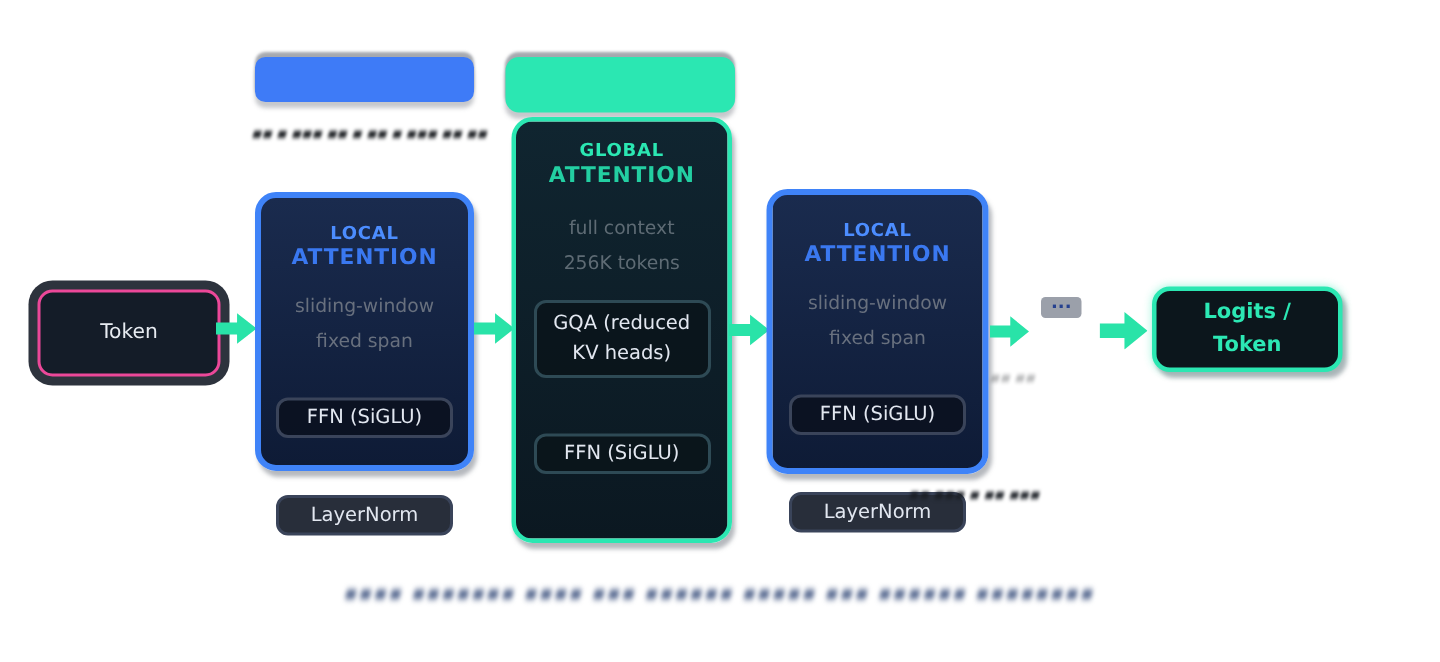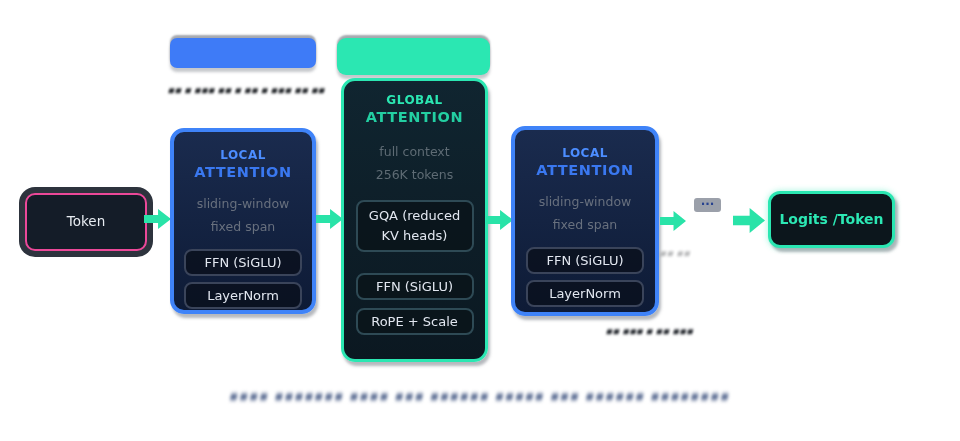--- a/index.html
+++ b/index.html
@@ -38,21 +38,21 @@
 
   .box .title{margin-top:16px;font-size:12px;font-weight:800;letter-spacing:.5px;text-align:center;}
   .box .subtitle{font-size:14.5px;font-weight:600;letter-spacing:.6px;text-align:left;margin-top:2px;}
   .box-local .title{color:#4C8DFF;}
   .box-local .subtitle{color:#3A78F0;}
   .box-global .title{color:#2BE7B2;margin-top:12px;}
   .box-global .subtitle{color:#23CFA2;}
   .box .desc{margin-top:13px;text-align:center;font-size:12.5px;line-height:1.8;color:#68707E;}
   .box-global .desc{color:#5E6B74;margin-top:16px;}
 
-  .chip{width:118px;box-sizing:border-box;margin:0 auto;text-align:center;
+  .chip{width:118px;box-sizing:border-box;margin:16px auto;text-align:center;
     background:rgba(10,17,31,.88);border:2px solid #3A445A;border-radius:8px;
     padding:4px 2px;font-size:13px;color:#E2E7F0;}
   .box-global .chip{background:rgba(10,20,26,.88);border-color:#2E4A55;}
   .chips-local{margin-top:11px;display:flex;flex-direction:column;gap:6px;}
   .chip-gqa{margin-top:14px;line-height:1.55;}
   .chip-ffn-g{margin-top:21px;}
   .chip-rope{margin-top:8px;}
 
   
   .arrow{position:absolute;background:#29E3A8;filter:blur(.3px);
@@ -65,21 +65,21 @@
 
   
   .ellipsis-badge{position:absolute;left:694px;top:198px;width:27px;height:14px;
     background:#9BA0AA;border-radius:3px;color:#26418F;font-size:12px;font-weight:700;
     line-height:7px;text-align:center;filter:blur(.4px);}
 
   
   .node-output{position:absolute;left:768px;top:191px;width:127px;height:57px;
     background:#0C161C;border:3px solid #2BE7B2;border-radius:12px;box-sizing:border-box;
     box-shadow:3px 4px 3px rgba(110,115,125,.5),0 0 6px rgba(43,231,178,.45);
-    display:flex;align-items:center;justify-content:center;
+    display:flex;flex-direction:column;align-items:center;justify-content:center;
     color:#2CE8B4;font-size:14px;font-weight:600;line-height:1.55;text-align:center;}
 
   
   .caption{position:absolute;left:0;right:0;top:385px;text-align:center;
     color:#51648C;font-weight:700;font-size:11px;letter-spacing:1.5px;
     filter:blur(1.4px);transform:scaleY(1.55);transform-origin:top center;white-space:nowrap;}
 </style>
 </head>
 <body>
 
@@ -113,21 +113,20 @@
 
   <div class="box box-global">
     <div class="title">GLOBAL</div>
     <div class="subtitle">ATTENTION</div>
     <div class="desc">
       <div>full context</div>
       <div>256K tokens</div>
     </div>
     <div class="chip chip-gqa">GQA (reduced KV heads)</div>
     <div class="chip chip-ffn-g">FFN (SiGLU)</div>
-    <div class="chip chip-rope">RoPE + Scale</div>
   </div>
 
   <div class="arrow arrow-3"></div>
 
   <div class="box box-local box-local2">
     <div class="title">LOCAL</div>
     <div class="subtitle">ATTENTION</div>
     <div class="desc">
       <div>sliding-window</div>
       <div>fixed span</div>

